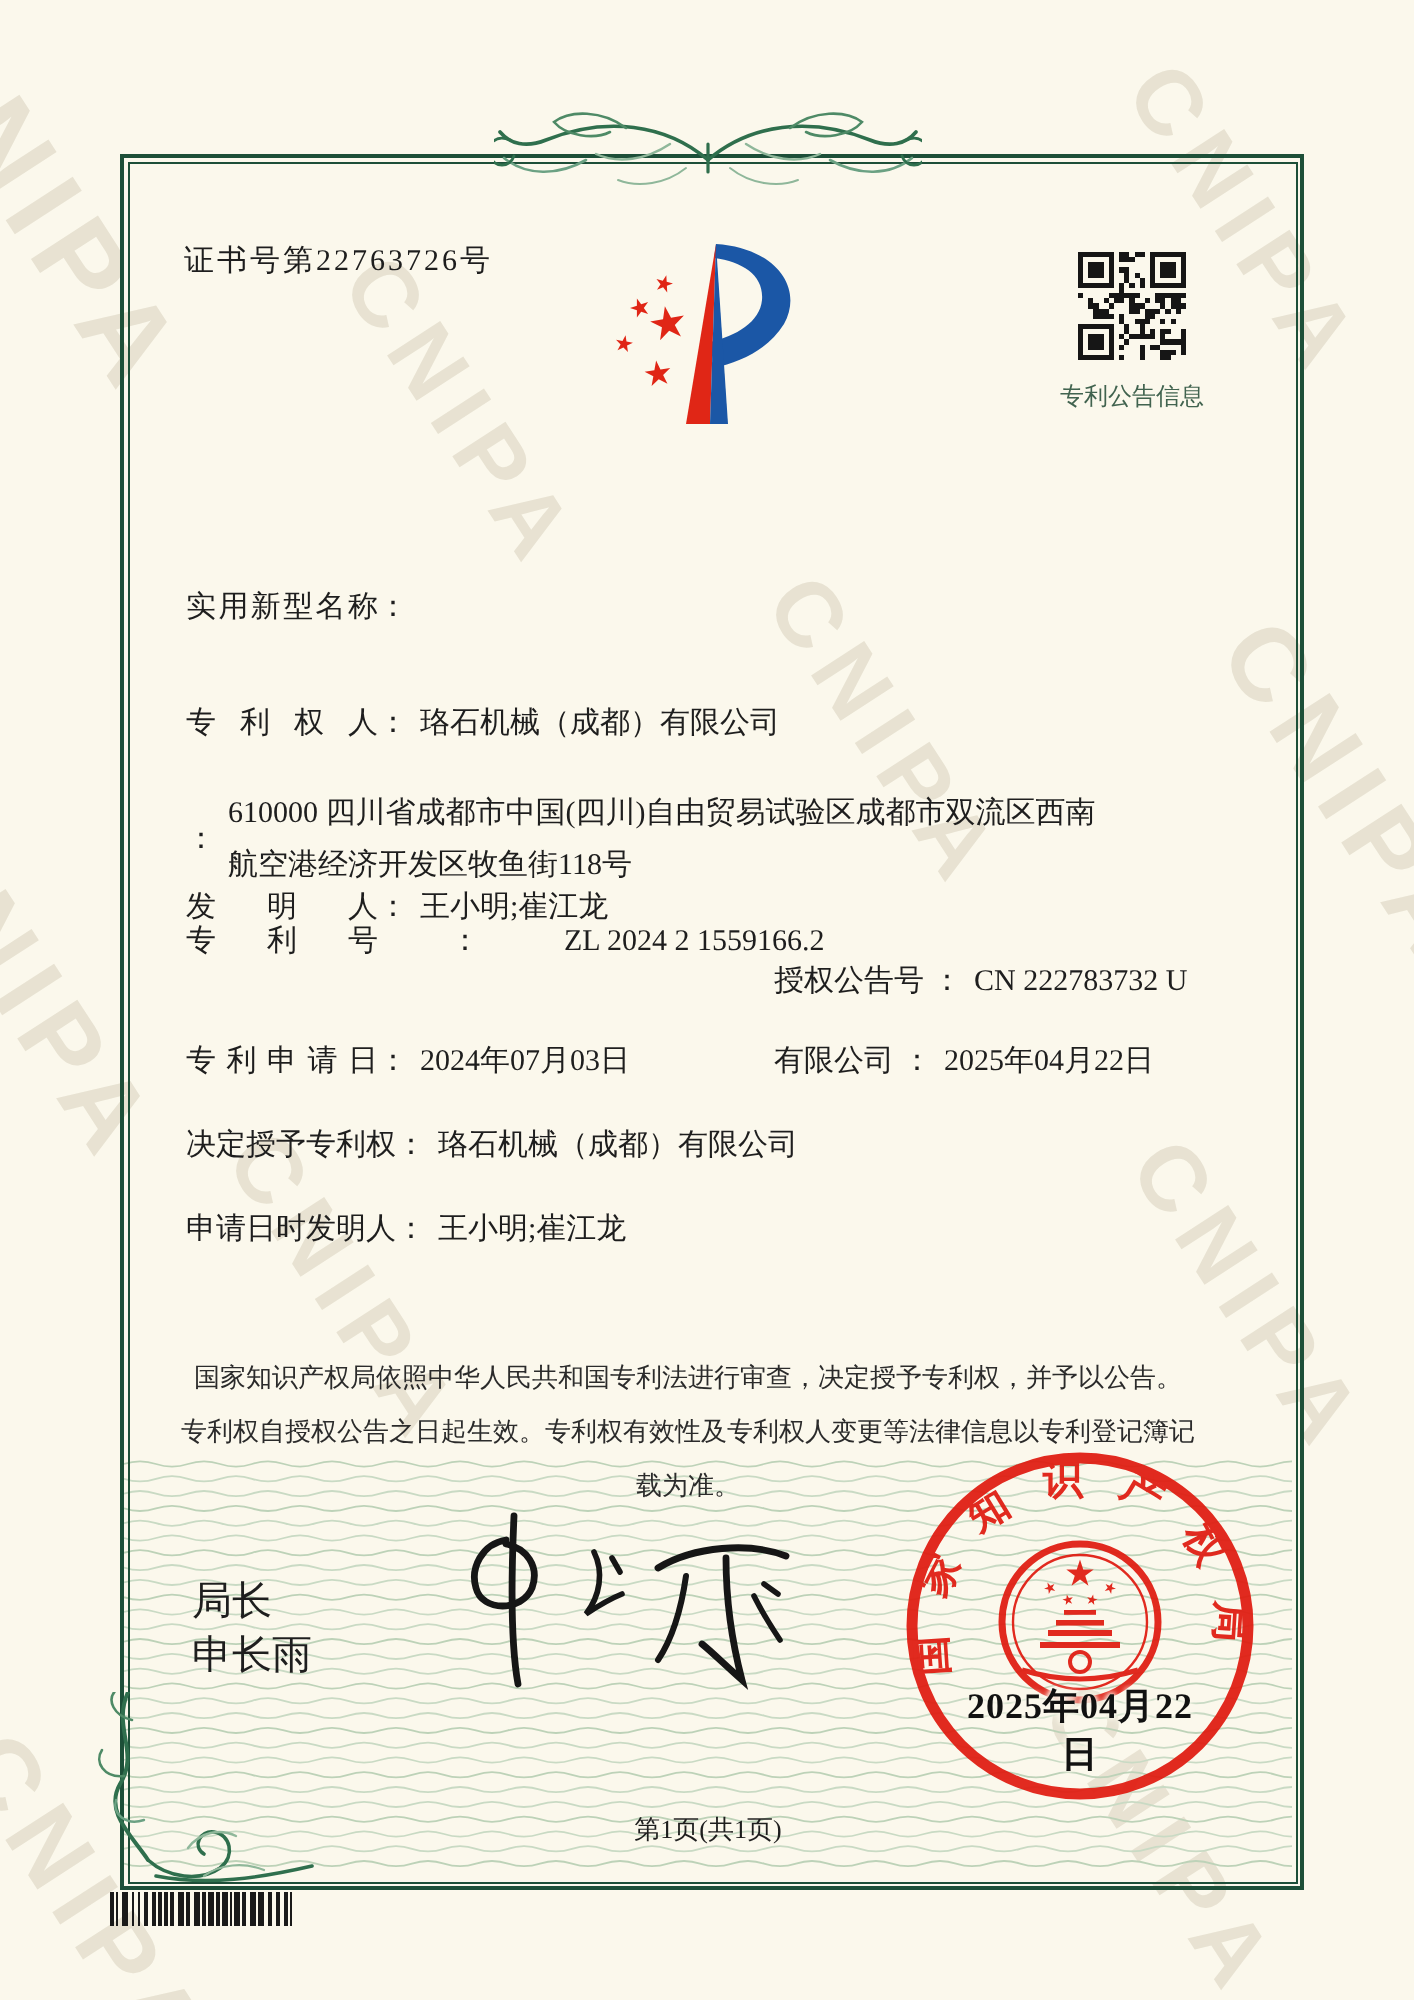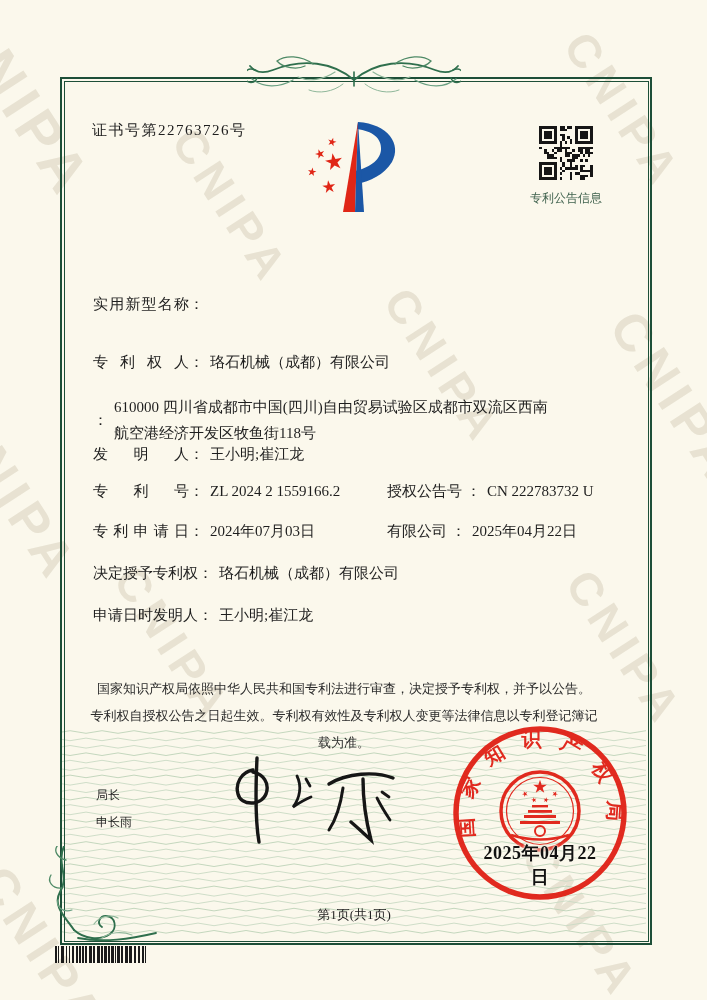--- a/index.html
+++ b/index.html
@@ -28,21 +28,21 @@
   .flabel{display:inline-block;width:96px;text-align:justify;text-align-last:justify;text-justify:distribute;}
   .colon{margin-right:6px;}
   .rrow{left:387px;}
   .rlabel{margin-right:4px;}
   .addr-val{width:436px;}
   
   .legal{position:absolute;left:88px;top:675px;width:512px;text-align:center;font-size:13px;
          line-height:27px;color:#2b2b2b;z-index:3;}
   
   .director{position:absolute;left:96px;font-family:Liberation Sans, sans-serif;
-            font-size:12px;z-index:3;}
+            font-size:20px;z-index:3;}
   .sig{position:absolute;left:205px;top:750px;z-index:4;}
   .seal{position:absolute;left:451px;top:724px;z-index:3;}
   .seal-date{position:absolute;left:477px;top:841px;width:126px;text-align:center;font-size:18px;
              font-weight:bold;letter-spacing:0.5px;color:#111;z-index:5;
              text-shadow:0 0 2px #fbf8ec,0 0 3px #fbf8ec,0 0 4px #fbf8ec;}
   .pagenum{position:absolute;left:60px;top:906px;width:588px;text-align:center;font-size:13px;z-index:3;}
   .barcode{position:absolute;left:55px;top:946px;width:210px;height:17px;font-size:0;z-index:3;}
   .barcode span{display:inline-block;height:100%;}
 </style>
 </head>
@@ -275,21 +275,21 @@
   </div>
   <div class="row" style="top:394px;">
       <span class="colon">：</span>
       <span class="addr-val">610000 四川省成都市中国(四川)自由贸易试验区成都市双流区西南航空港经济开发区牧鱼街118号</span>
   </div>
   <div class="row" style="top:441px;">
     <span class="flabel">发明人</span>
       <span class="colon">：</span>
       <span>王小明;崔江龙</span>
   </div>
-  <div class="row" style="top:478px;">
+  <div class="row" style="top:458px;gap:36px;">
     <span class="flabel">专利号</span>
       <span class="colon">：</span>
       <span>ZL 2024 2 1559166.2</span>
   </div>
   <div class="row rrow" style="top:478px;">
     <span class="rlabel">授权公告号</span>
       <span class="colon">：</span>
       <span>CN 222783732 U</span>
   </div>
   <div class="row" style="top:518px;">

